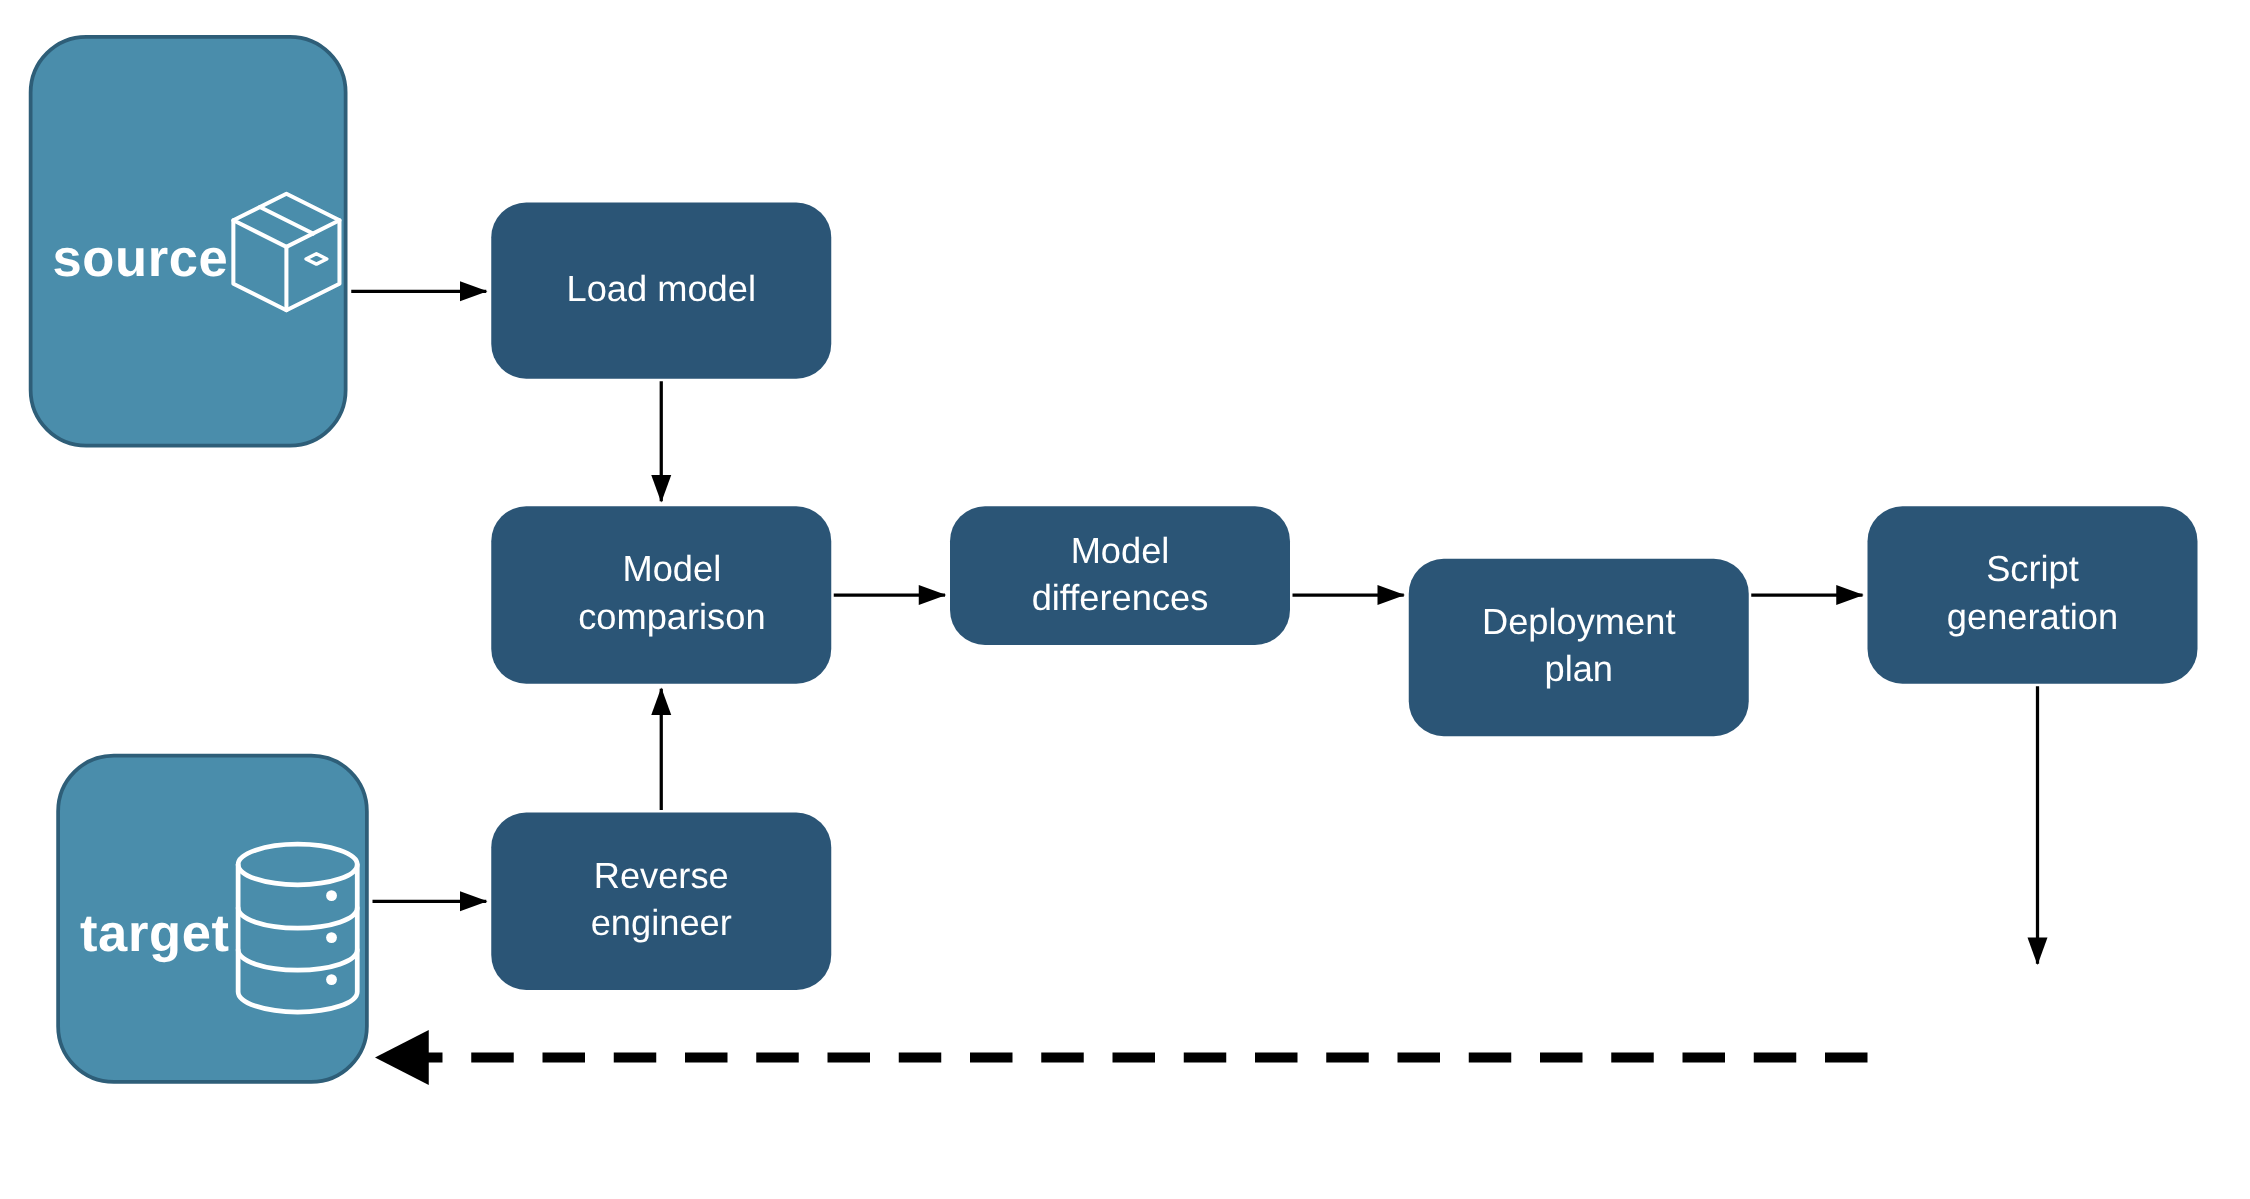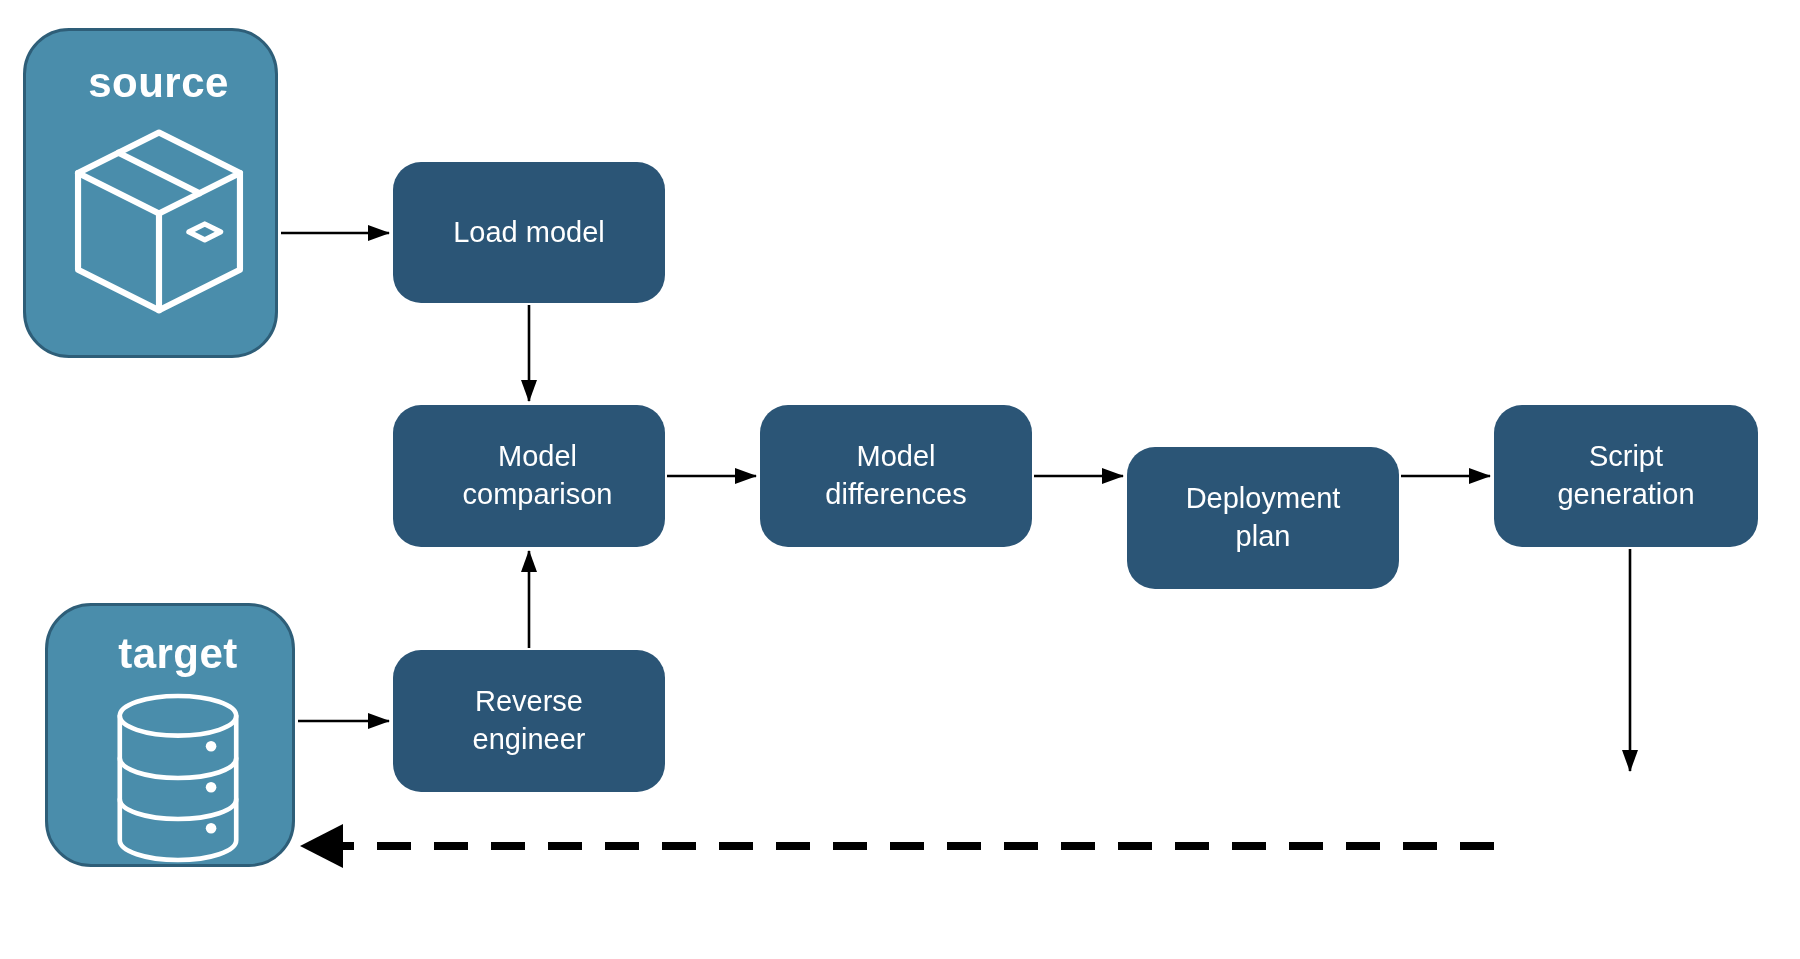--- a/index.html
+++ b/index.html
@@ -34,21 +34,21 @@
     display:flex;align-items:center;justify-content:center;
     text-align:center;
     font-size:29px;line-height:1.3;
     padding:0 30px;
   }
   .entity{
     position:absolute;
     background:var(--entity-fill,#4A8DAB);
     border:3px solid var(--entity-border,#2E5E78);
     border-radius:46px;
-    display:flex;flex-direction:column;align-items:center;
+    display:flex;flex-direction:row;align-items:center;
     color:var(--text,#fff);
     padding-left:16px;
   }
   .entity-title{
     font-size:42px;font-weight:bold;color:var(--text,#fff);
     letter-spacing:.5px;
   }
   .entity.source .entity-title{margin-top:28px;}
   .entity.target .entity-title{margin-top:24px;}
   .entity-icon{display:block;}
@@ -105,21 +105,21 @@
   </div>
 
   <div class="step" style="left:393px;top:162px;width:272px;height:141px;">
     <span>Load model</span>
   </div>
 
   <div class="step" style="left:393px;top:405px;width:272px;height:142px;padding-left:47px;">
     <span>Model comparison</span>
   </div>
 
-  <div class="step" style="left:760px;top:405px;width:272px;height:142px;">
+  <div class="step" style="left:760px;top:405px;width:272px;height:111px;">
     <span>Model differences</span>
   </div>
 
   <div class="step" style="left:1127px;top:405px;width:272px;height:142px;margin-top:42px;">
     <span>Deployment plan</span>
   </div>
 
   <div class="step" style="left:1494px;top:405px;width:264px;height:142px;">
     <span>Script generation</span>
   </div>

